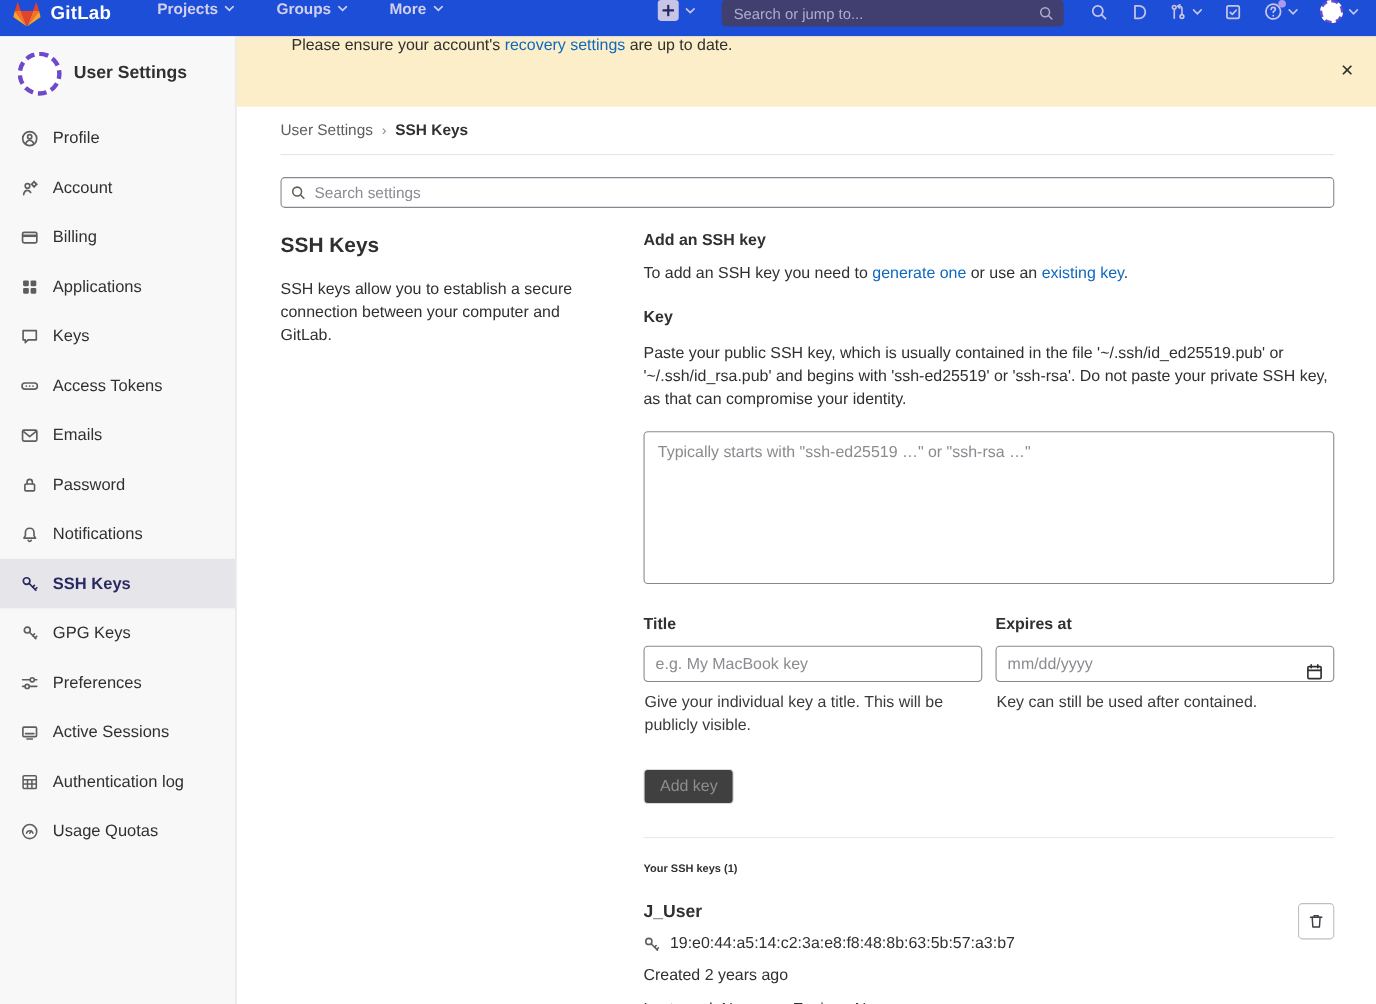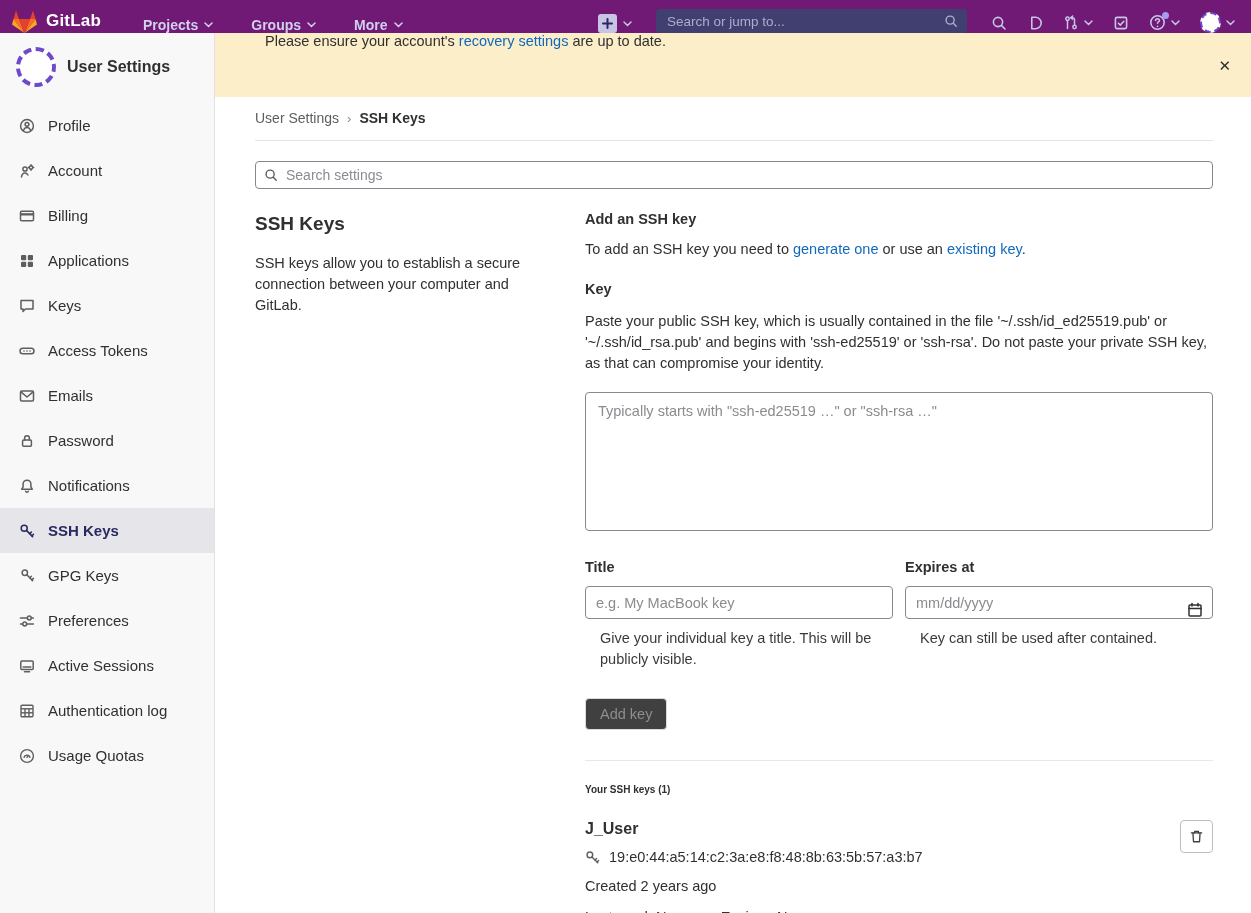--- a/index.html
+++ b/index.html
@@ -7,21 +7,21 @@
   body {
     font-family: "Liberation Sans", sans-serif;
     color:#303030;
     background:#fff;
     width:1251px; height:913px; overflow:hidden;
   }
   .app { width:1251px; height:913px; position:relative; background:#fff; }
 
   
   .topbar {
-    height:33px; background:#701a75; display:flex; align-items:flex-end;
+    height:33px; background:#1d4ed8; display:flex; align-items:flex-start;
     padding:0 16px 0 12px; color:#d2d0ee;
   }
   .brand { display:flex; align-items:center; gap:9px; cursor:pointer; text-decoration:none; }
   .brand-text { color:#fff; font-size:17px; font-weight:600; letter-spacing:.2px; }
   .nav-menus { display:flex; align-items:center; gap:38px; margin-left:42px; }
   .nav-item { display:flex; align-items:center; gap:6px; font-size:14px; font-weight:600; color:#d2d0ee; cursor:pointer; }
   .chev { flex:0 0 auto; }
   .plus-group { margin-left:auto; display:flex; align-items:center; gap:6px; cursor:pointer; }
   .plus-box { width:19px; height:19px; border-radius:3px; background:#c7c4e6; display:flex; align-items:center; justify-content:center; }
   .nav-search { width:311px; height:24px; margin:0 24px; background:#413f70; border-radius:4px; display:flex; align-items:center; padding:0 9px; }
@@ -99,21 +99,21 @@
   .field { flex:1; min-width:0; }
   .field label { font-size:14.5px; font-weight:700; display:block; margin-bottom:11px; }
   .text-input {
     width:100%; height:33px; border:1px solid #89888d; border-radius:4px;
     padding:0 10px; font-size:14.5px; color:#15803d; font-family:"Liberation Sans",sans-serif; outline:none;
   }
   .text-input::placeholder { color:#8b8b90; }
   .date-wrap { position:relative; }
   .date-wrap input { padding-right:34px; }
   .date-wrap .cal { position:absolute; right:10px; top:8px; color:#303030; cursor:pointer; }
-  .field-help { font-size:14.5px; line-height:21px; margin:9px 15px 0; color:#3a3a3a; }
+  .field-help { font-size:14.5px; line-height:21px; margin:9px 1px 0; color:#3a3a3a; }
 
   .add-key-btn {
     margin-top:28px; padding:7px 14px; font-size:14.5px; color:#8d8d92;
     background:#404040; border:1px solid #dbdbdb; border-radius:4px; cursor:pointer;
     font-family:"Liberation Sans",sans-serif;
   }
 
   .divider { border:none; border-top:1px solid #e8e8e8; margin:30px 0 0; }
   .keys-heading { font-size:10px; font-weight:700; margin:23px 0 0; }
 

